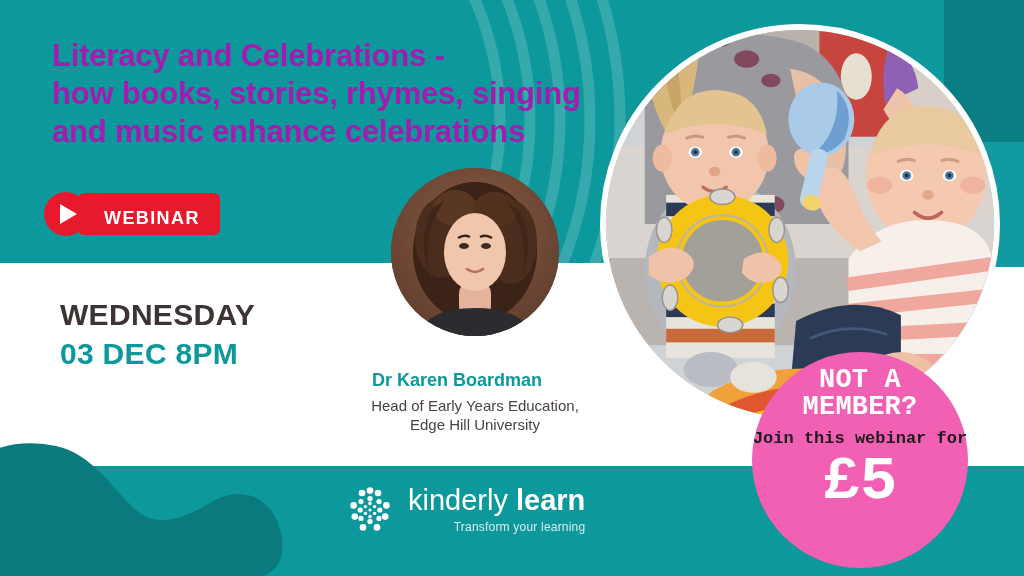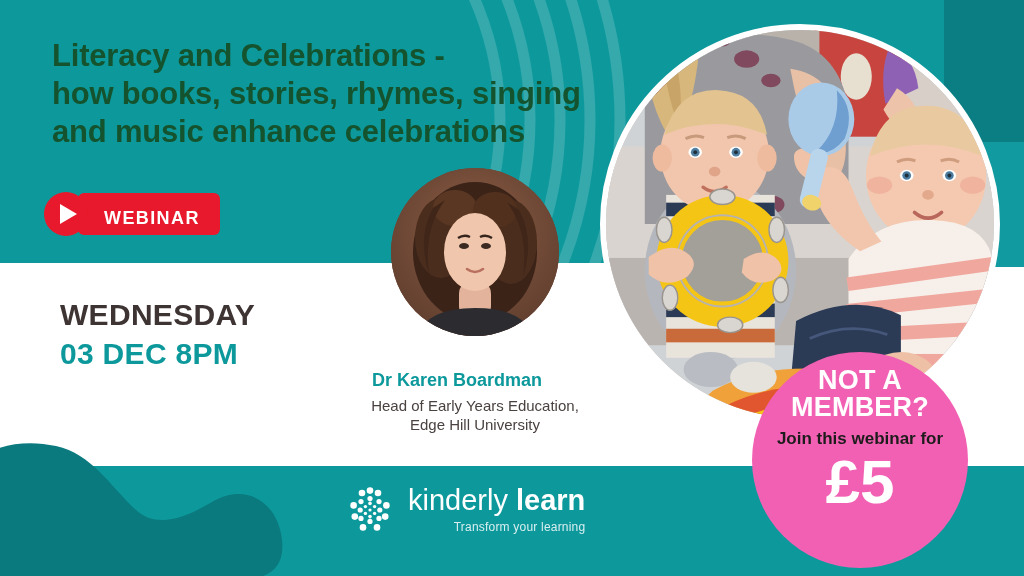--- a/index.html
+++ b/index.html
@@ -37,21 +37,21 @@
 
   
   .blob{
     position:absolute;left:-40px;top:440px;width:330px;height:140px;
     pointer-events:none;
   }
 
   
   .headline{
     position:absolute;left:52px;top:37px;width:560px;
-    color:#14532d;font-weight:bold;font-size:31px;line-height:1.23;
+    color:#a21caf;font-weight:bold;font-size:31px;line-height:1.23;
     letter-spacing:-0.2px;
   }
   .headline .l1{display:block;}
   .headline .l2{display:block;}
   .headline .l3{display:block;}
 
   
   .webinar-wrap{position:absolute;left:44px;top:192px;height:44px;display:flex;align-items:center;}
   .play-circle{
     position:relative;width:44px;height:44px;border-radius:50%;
@@ -99,21 +99,21 @@
   .hero-circle{
     position:absolute;left:600px;top:24px;width:400px;height:400px;border-radius:50%;
     border:6px solid #ffffff;overflow:hidden;background:#cfc6c0;box-sizing:border-box;
   }
   .hero-circle svg{display:block;width:100%;height:100%;}
 
   
   .pink-badge{
     position:absolute;left:752px;top:352px;width:216px;height:216px;border-radius:50%;
     background:#f260b4;display:flex;flex-direction:column;align-items:center;
-    justify-content:flex-start;padding-top:16px;box-sizing:border-box;
+    justify-content:flex-start;padding-top:16px;box-sizing:border-box;font-family:Liberation Mono, monospace;
   }
   .pb-l1{color:#ffffff;font-weight:bold;font-size:27px;line-height:0.96;letter-spacing:0.2px;text-align:center;}
   .pb-l2{color:#ffffff;font-weight:bold;font-size:27px;line-height:1.0;letter-spacing:0.2px;text-align:center;}
   .pb-l3{color:#1d1b1b;font-weight:bold;font-size:17px;line-height:1.2;margin-top:8px;text-align:left;}
   .pb-price{color:#ffffff;font-weight:bold;font-size:62px;line-height:1;margin-top:2px;text-align:center;}
 
   
   .logo{
     position:absolute;left:344px;top:484px;display:flex;align-items:center;
   }

